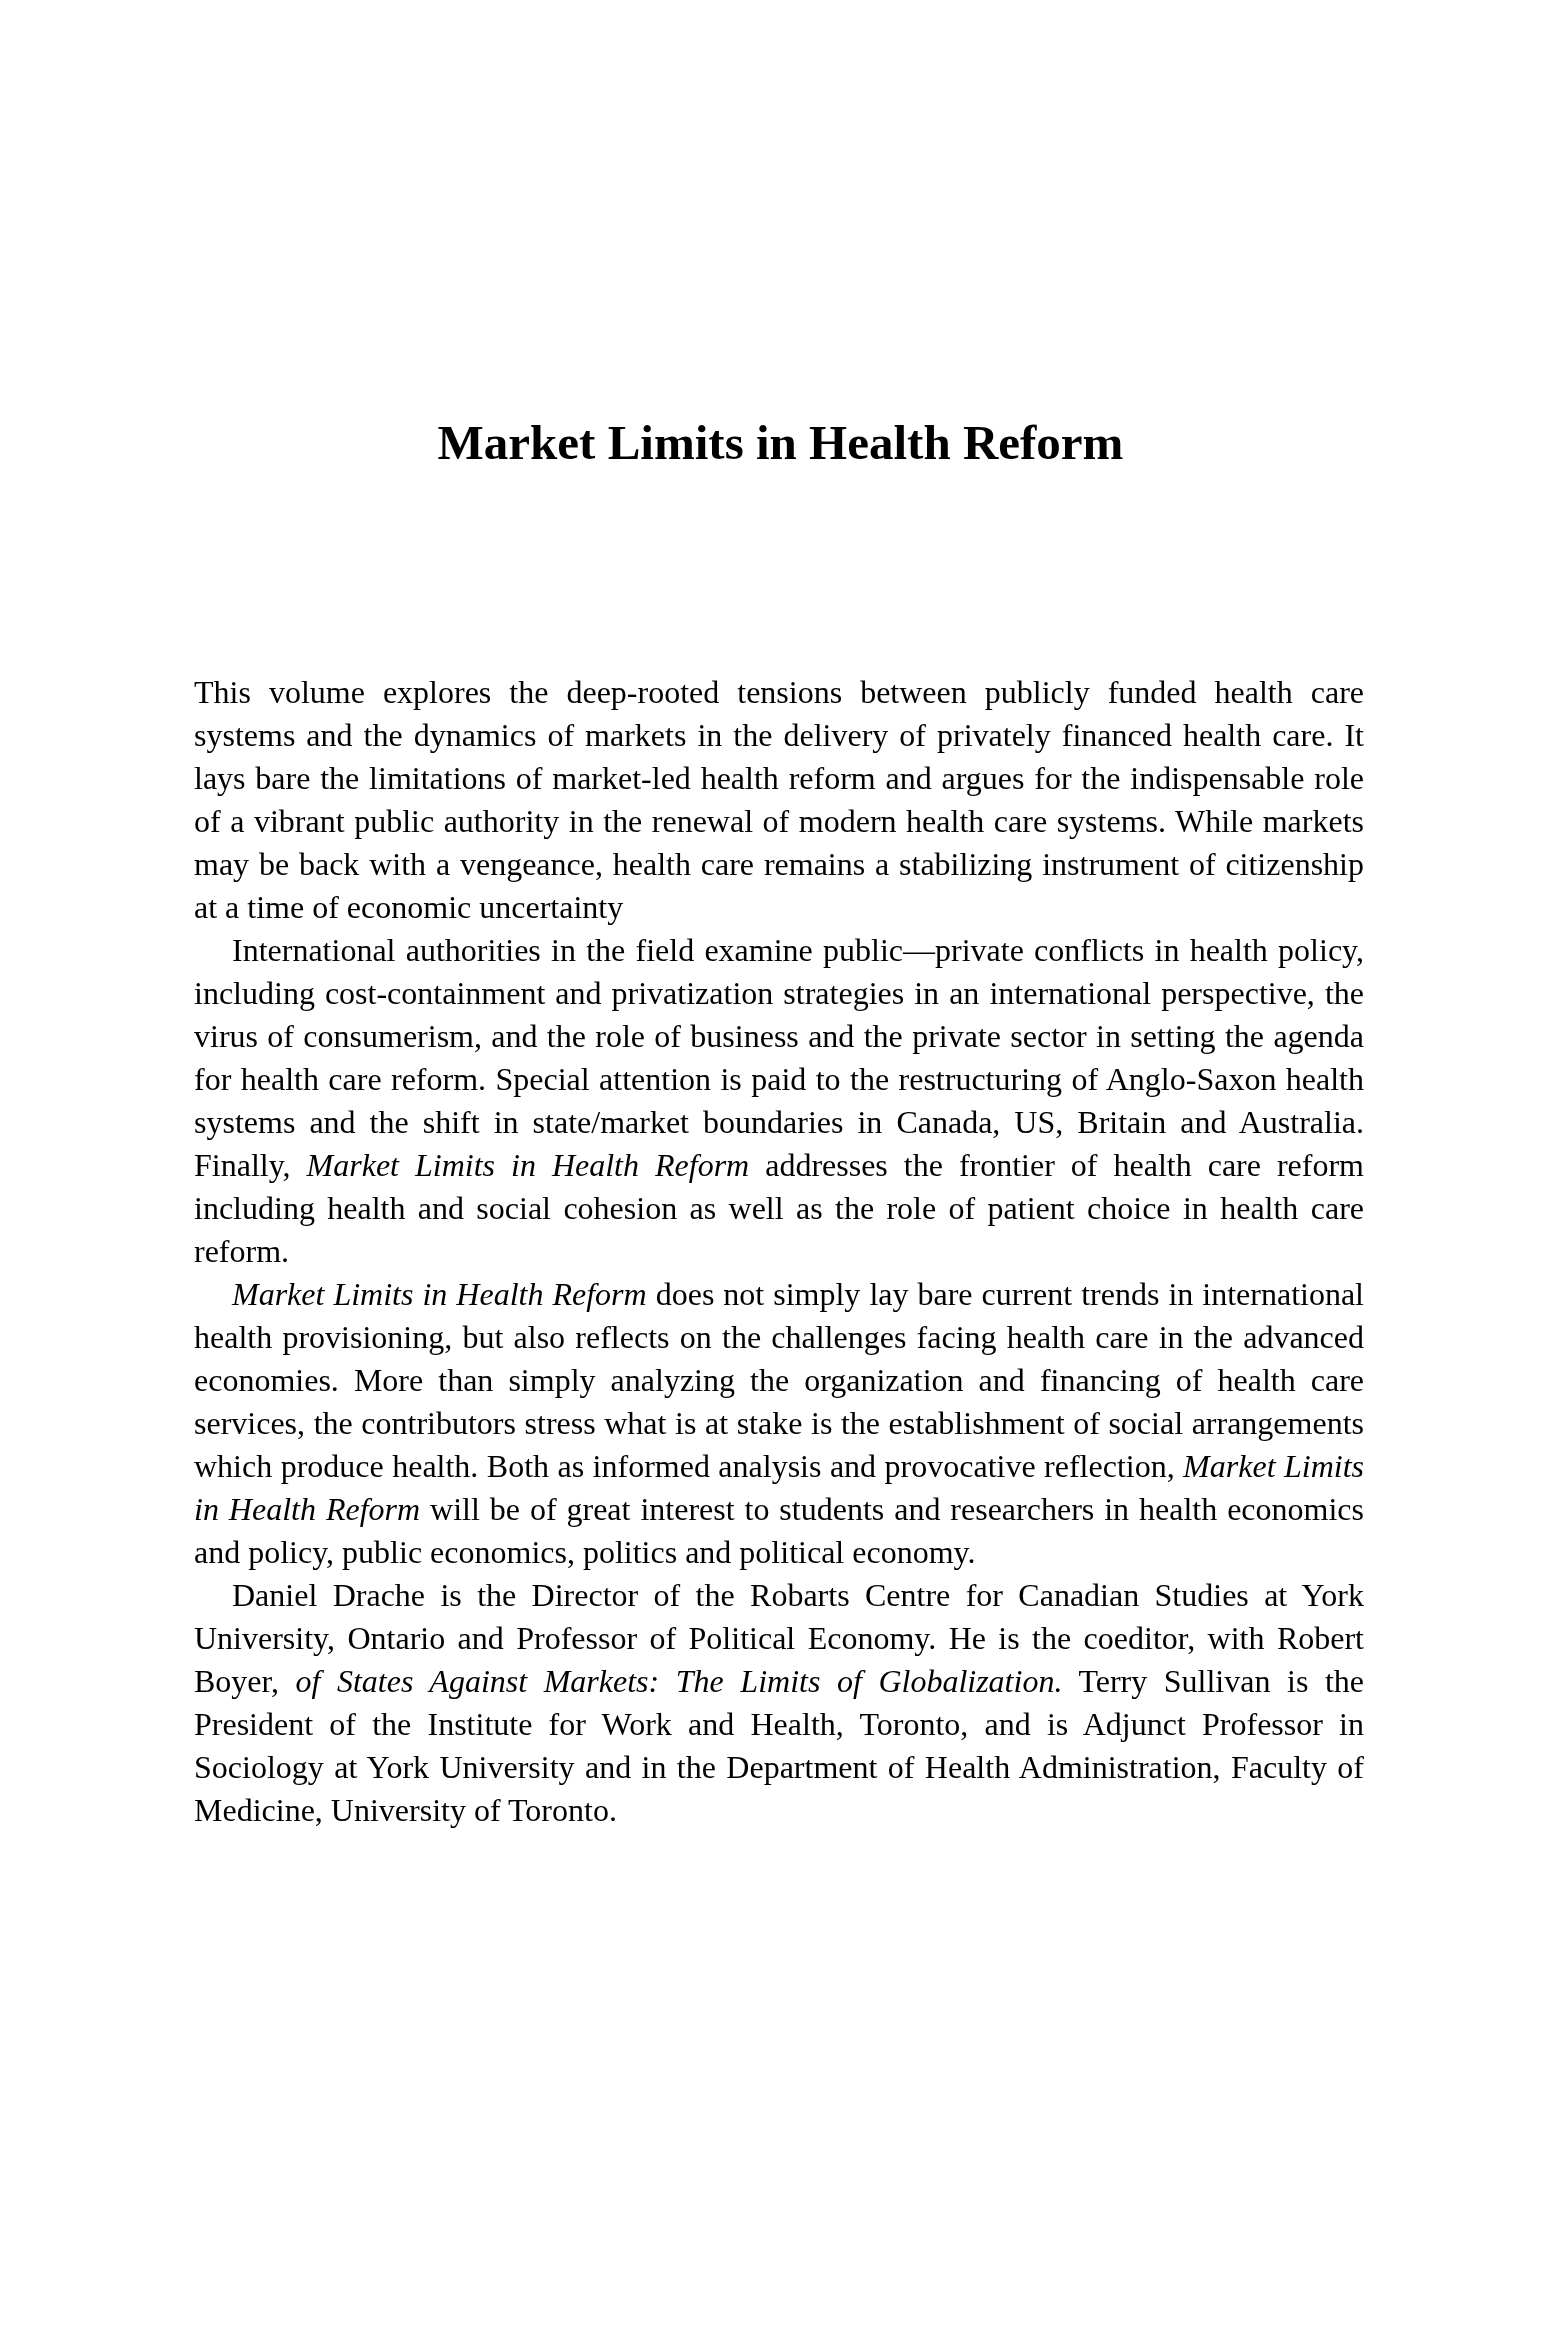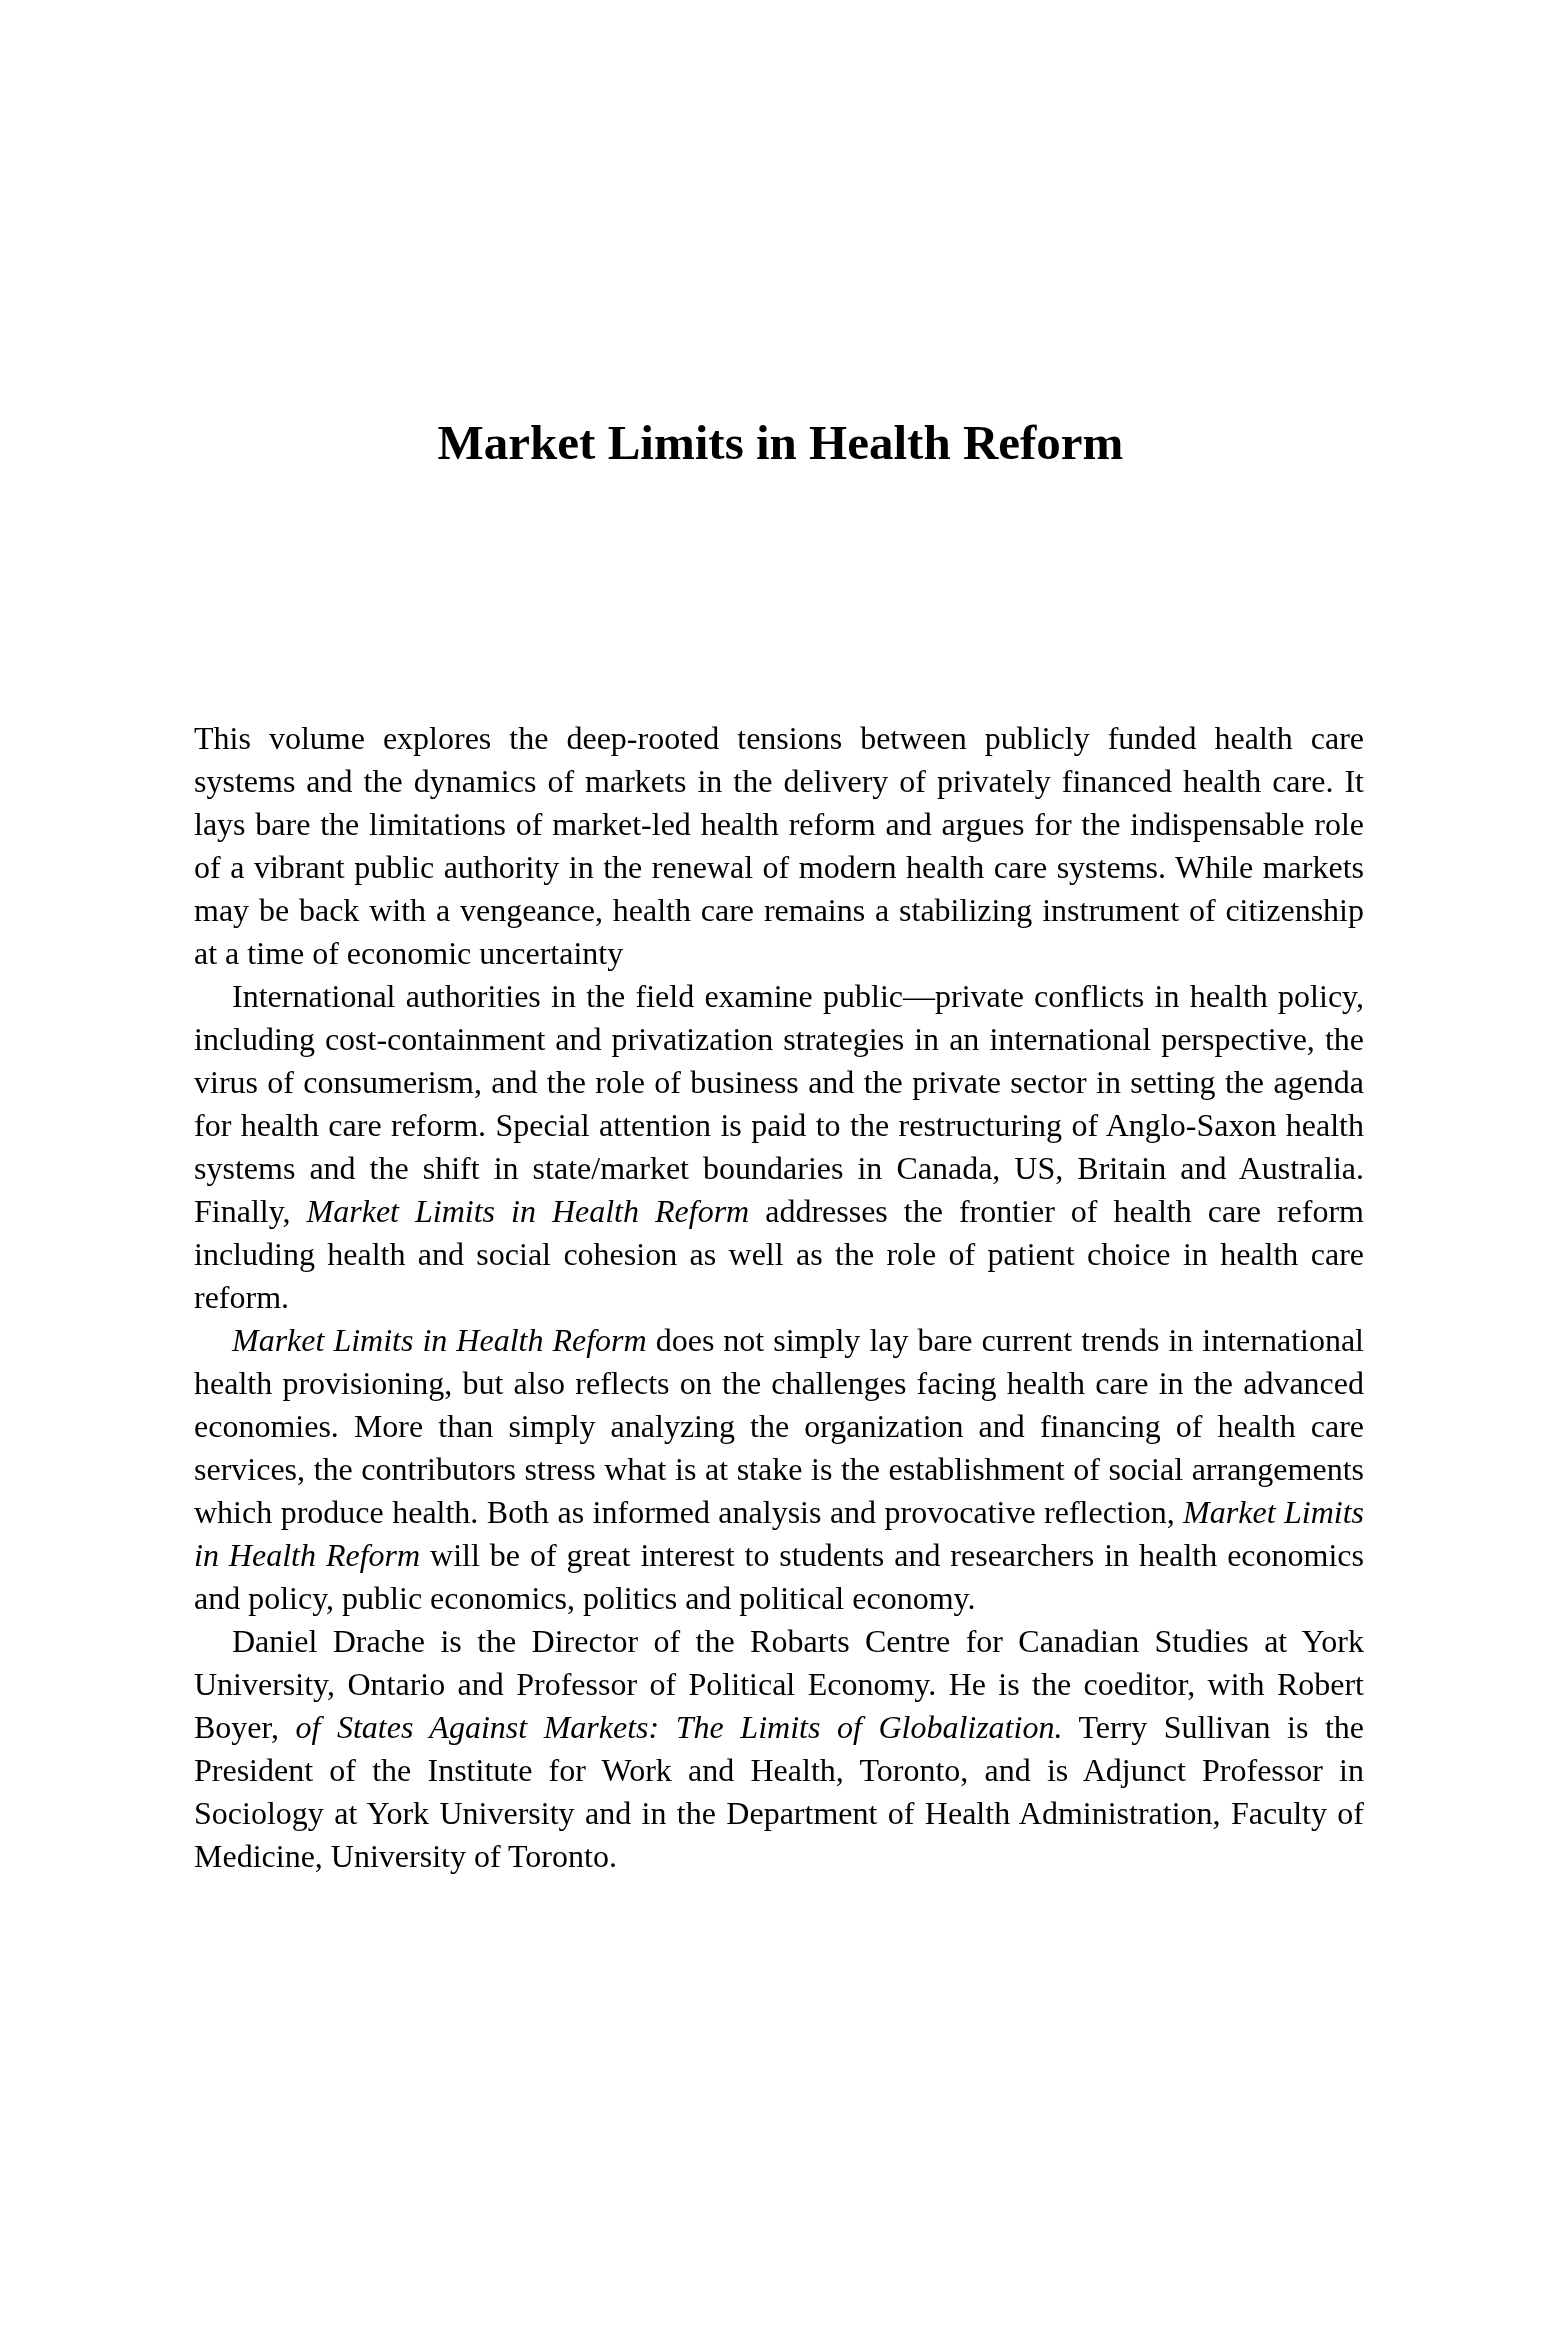--- a/index.html
+++ b/index.html
@@ -30,21 +30,20 @@
   }
   .body-text {
     position: absolute;
     top: 671px;
     left: 194px;
     width: 1170px;
     font-size: 32px;
     line-height: 43px;
     text-align: justify;
     text-justify: inter-word;
-    margin-top: 46px;
   }
   .para {
     margin: 0;
     padding: 0;
   }
   .para.indent {
     text-indent: 38px;
   }
   .run-normal { font-style: normal; font-weight: normal; }
   .run-italic { font-style: italic; }

